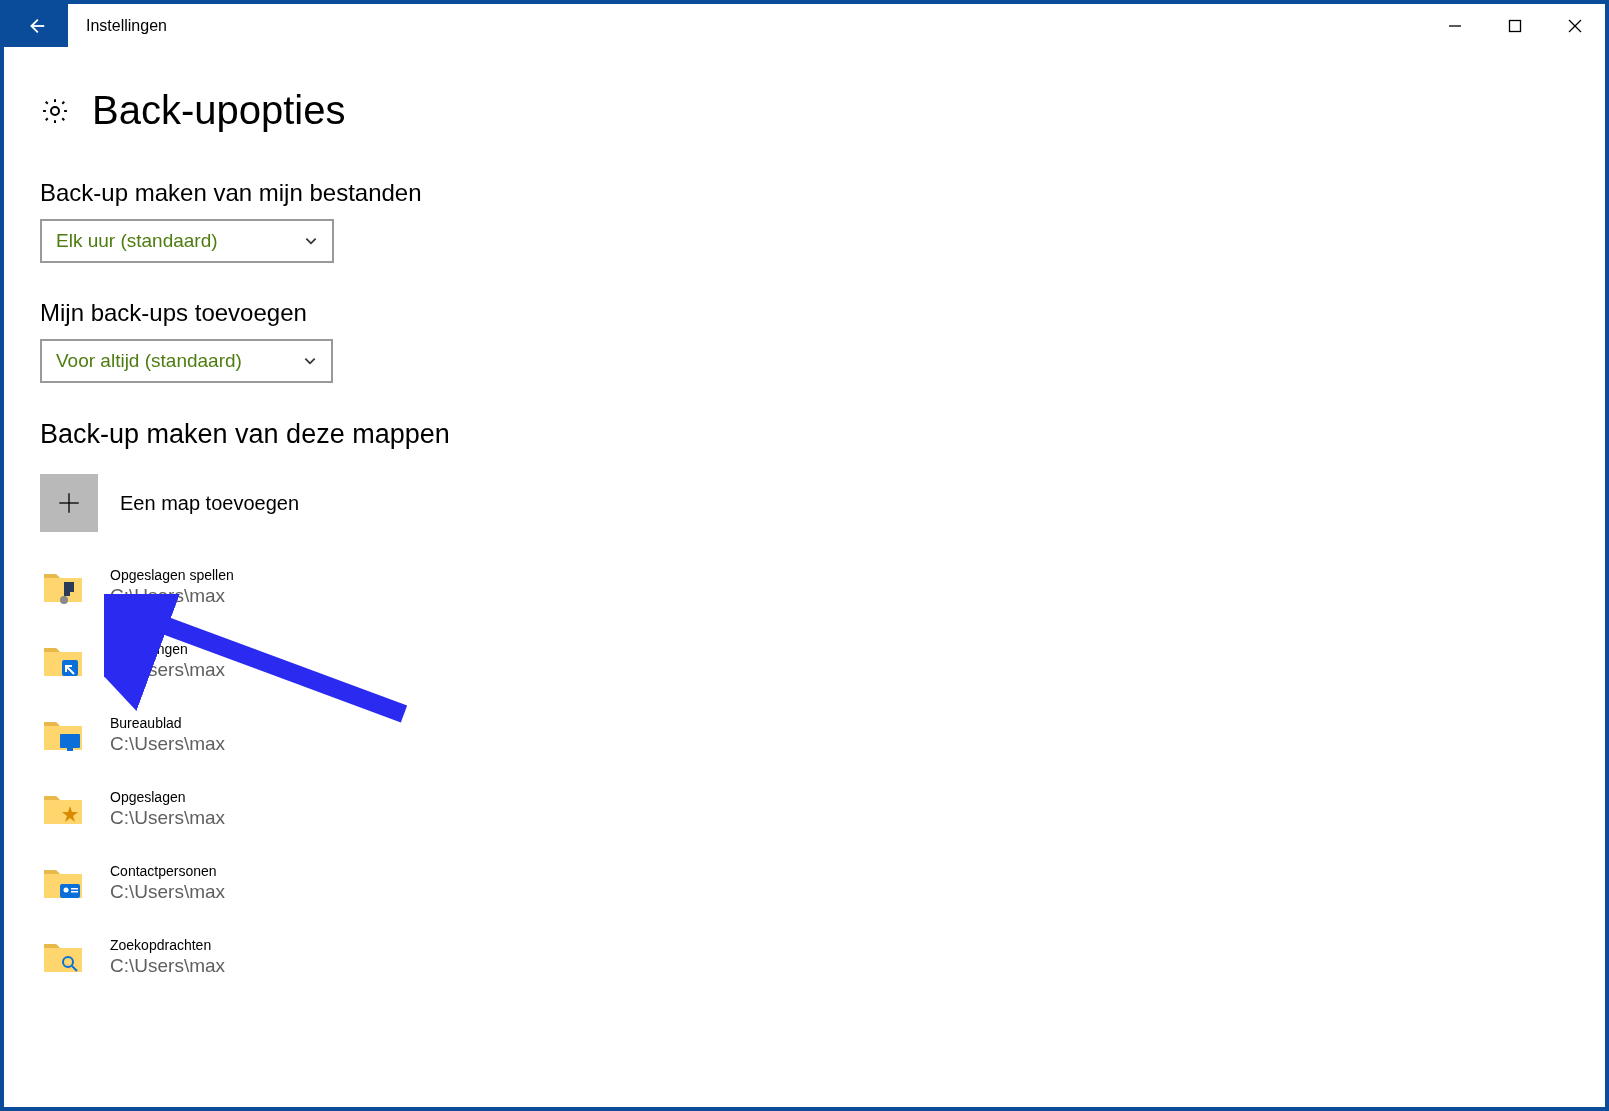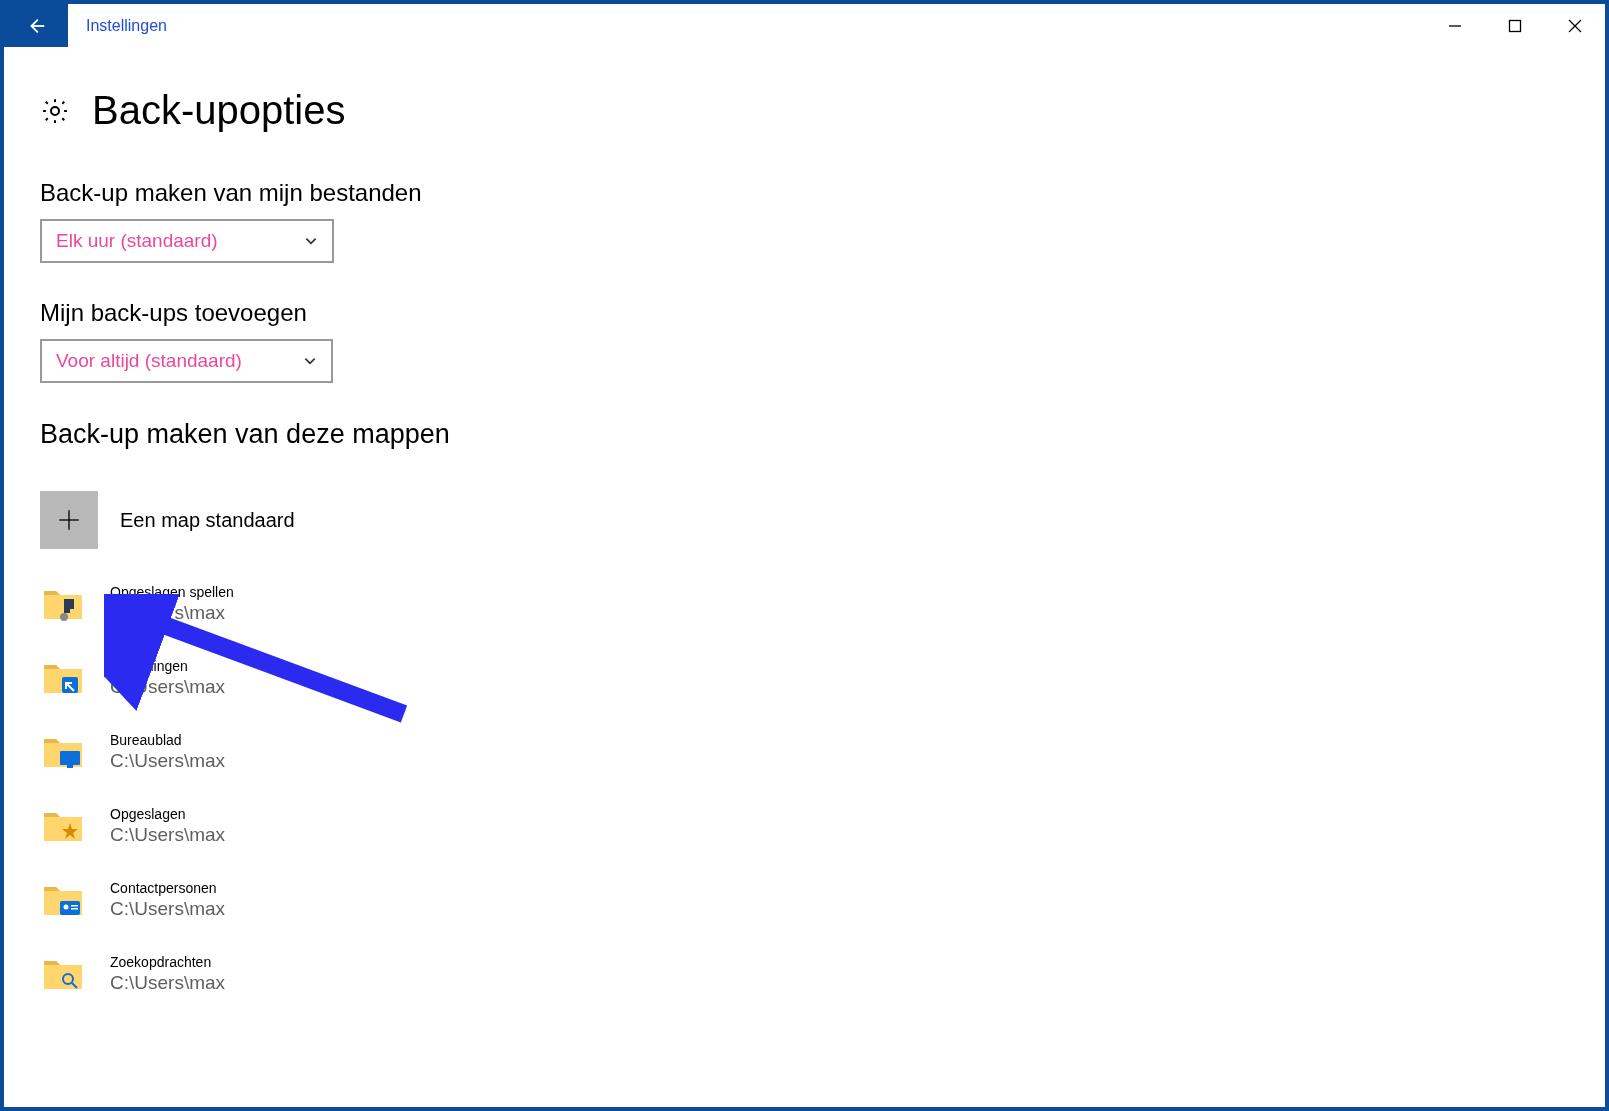--- a/index.html
+++ b/index.html
@@ -25,21 +25,21 @@
     align-items: center;
     justify-content: center;
     cursor: pointer;
   }
   .back-btn svg { stroke: #fff; }
   .title-text {
     display: flex;
     align-items: center;
     padding-left: 18px;
     font-size: 16px;
-    color: #1d4ed8;
+    color: #000000;
     flex: 1;
   }
   .window-controls {
     display: flex;
     align-items: center;
   }
   .win-ctrl {
     width: 60px;
     height: 44px;
     display: flex;
@@ -67,36 +67,36 @@
     margin-bottom: 12px;
   }
   .dropdown {
     border: 2px solid #999;
     height: 44px;
     display: flex;
     align-items: center;
     justify-content: space-between;
     padding: 0 14px;
     font-size: 19px;
-    color: #ec4899;
+    color: #4d7c0f;
     cursor: pointer;
     margin-bottom: 36px;
     background: #fff;
   }
   .dropdown-1 { width: 294px; }
   .dropdown-2 { width: 293px; }
   .chevron {
     width: 14px; height: 14px;
   }
   .subheading {
     font-size: 27px;
     font-weight: 400;
     color: #000;
     margin-top: 24px;
-    margin-bottom: 41px;
+    margin-bottom: 24px;
   }
   .add-row {
     display: flex;
     align-items: center;
     gap: 22px;
     margin-bottom: 32px;
     cursor: pointer;
   }
   .add-btn {
     width: 58px;
@@ -195,21 +195,21 @@
 
   <h2 class="subheading">Back-up maken van deze mappen</h2>
 
   <div class="add-row">
     <div class="add-btn">
       <svg width="26" height="26" viewBox="0 0 24 24" stroke="#000" stroke-width="1.2">
           <line x1="12" y1="3" x2="12" y2="21"></line>
           <line x1="3" y1="12" x2="21" y2="12"></line>
         </svg>
     </div>
-    <span class="add-label">Een map standaard</span>
+    <span class="add-label">Een map toevoegen</span>
   </div>
 
   <div class="folder-list" id="folder-list">
       <div class="folder-item">
     <div class="folder-icon"><svg class="folder-svg" viewBox="0 0 46 46">
     <path d="M4 10 L16 10 L20 14 L42 14 L42 38 L4 38 Z" fill="#ffd66e"></path>
     <path d="M4 10 L16 10 L20 14 L4 14 Z" fill="#e8b94a"></path>
     <g transform="translate(20,18)">
               <path d="M4 0 L4 14 L10 14 L10 10 L14 10 L14 0 Z" fill="#2b3b57"></path>
               <circle cx="4" cy="18" r="4" fill="#888"></circle>

